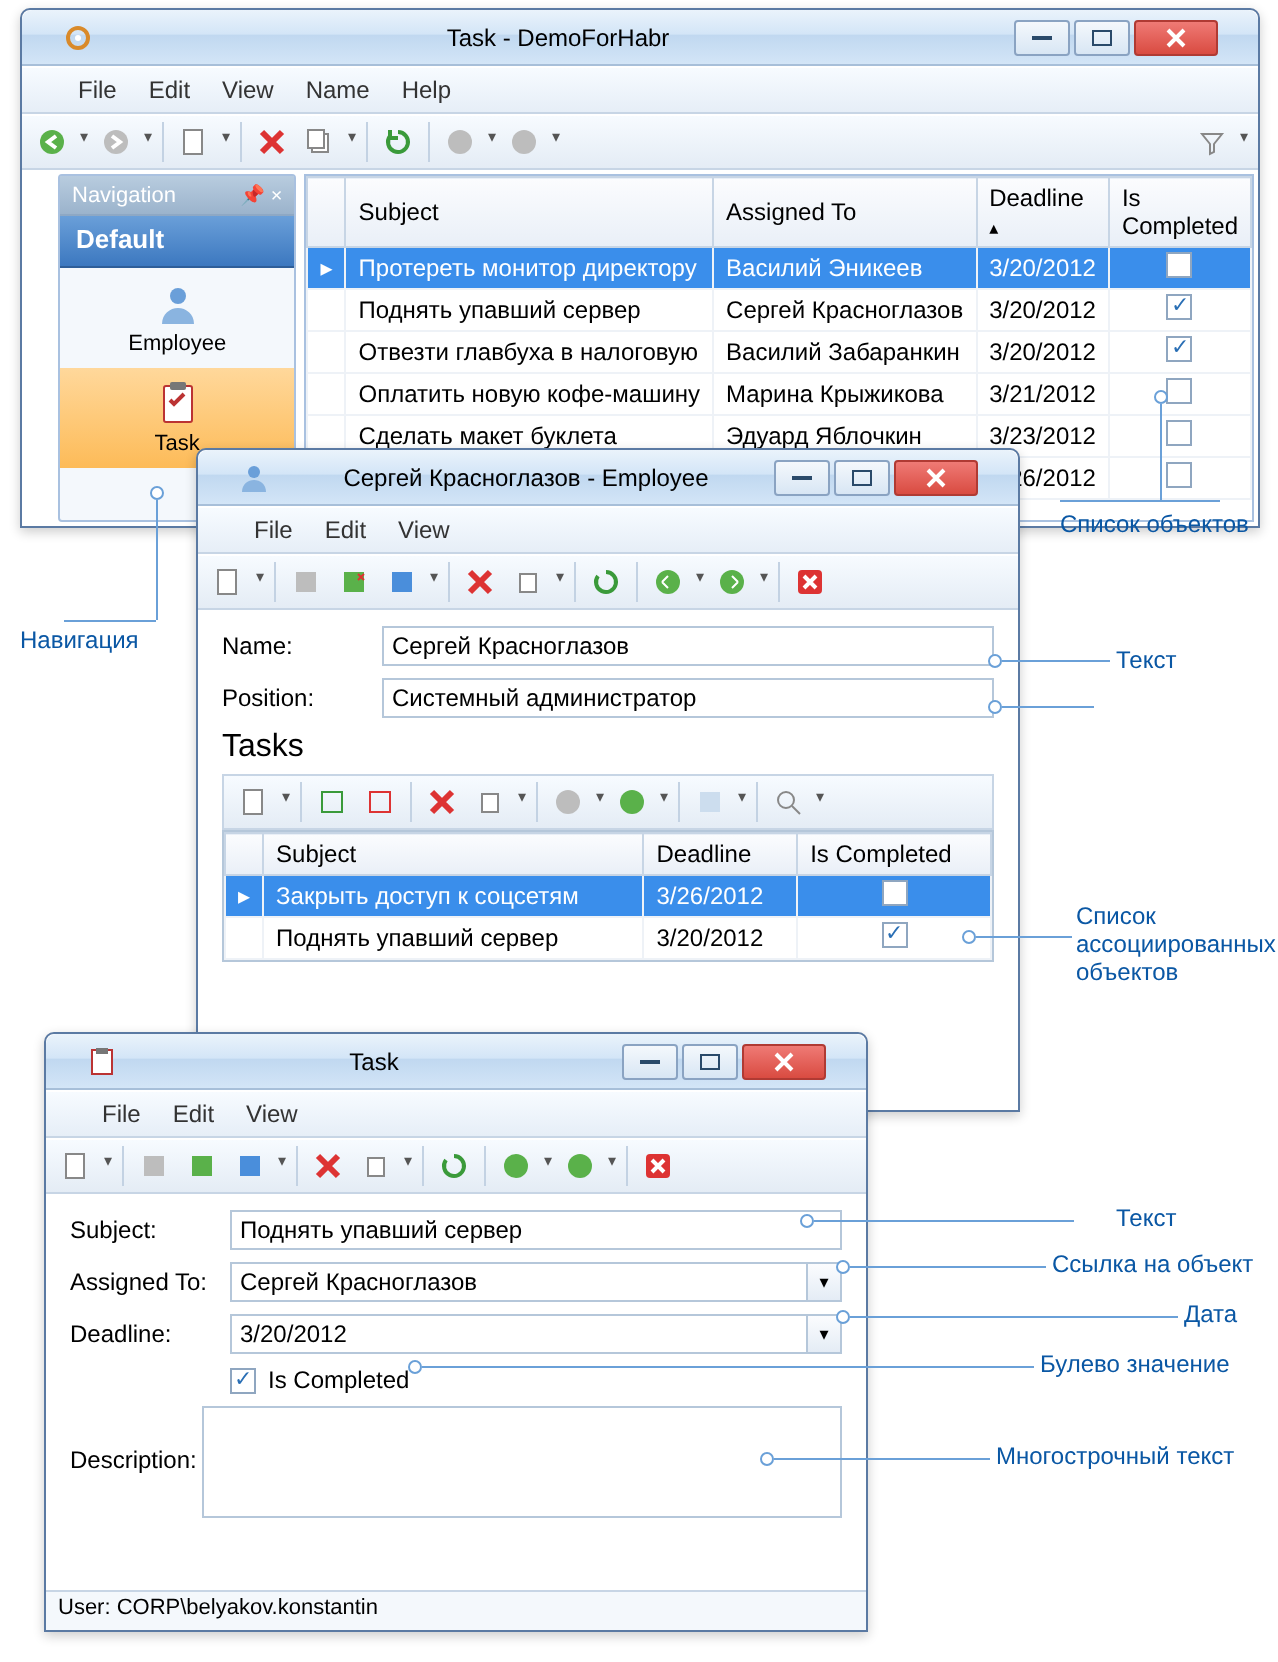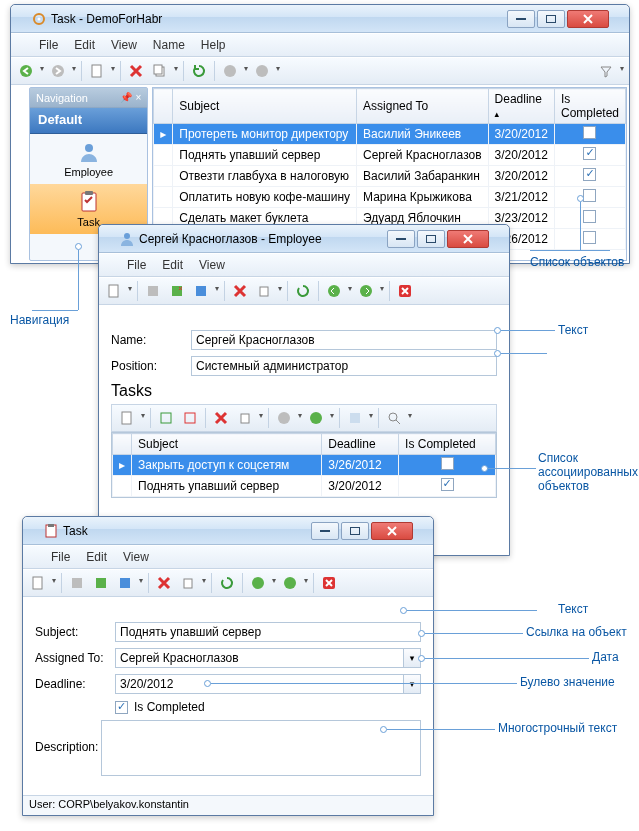--- a/index.html
+++ b/index.html
@@ -6,21 +6,21 @@
 body { background: #fff; width: 639px; height: 831px; position: relative; overflow: hidden; }
 
 .window {
   position: absolute; background: #fff;
   border: 1px solid #5b7aa3; border-radius: 5px 5px 0 0;
   box-shadow: 0 2px 6px rgba(0,0,0,.2);
 }
 .titlebar {
   height: 28px; display: flex; align-items: center; padding: 0 20px;
   background: linear-gradient(#eaf3fb,#d3e5f7 45%,#c0d8f0 46%,#d3e5f7);
-  border-radius: 5px 5px 0 0; border-bottom: 1px solid #a7bfd9;
+  border-radius: 5px 5px 0 0; border-bottom: 1px solid #a7bfd9; text-align: center;
 }
 .titlebar .tb-icon { width: 16px; height: 16px; margin-right: 4px; }
 .titlebar .tb-title { font-size: 12px; color: #000; flex: 1; }
 .winbtns { display: flex; gap: 2px; }
 .winbtn {
   width: 28px; height: 18px; border: 1px solid #8aa3c2;
   border-radius: 2px; display: flex; align-items: center; justify-content: center;
   background: linear-gradient(#f4f8fc,#d8e6f4); font-size: 10px; cursor: pointer;
 }
 .winbtn.close { background: linear-gradient(#ef7a75,#d94b41); border-color:#b03a33; color:#fff; width:42px; }
@@ -81,21 +81,21 @@
 .grid td { border: 1px solid #eef2f7; padding: 2px 6px; white-space: nowrap; }
 .grid tr.sel td { background: #3a8eeb; color: #fff; }
 .rowptr { width: 14px; text-align: center; color: #333; }
 .chk { display: inline-block; width: 13px; height: 13px; border: 1px solid #8fa6c0; background: #fff; position: relative; }
 .chk.checked::after { content:"✓"; position:absolute; top:-2px; left:1px; font-size:11px; color:#2a6fb5; }
 
 
 #win-emp { left: 98px; top: 224px; width: 412px; height: 332px; }
 #win-task { left: 22px; top: 516px; width: 412px; height: 300px; }
 
-.form { padding: 25px 12px; font-size: 12px; }
+.form { padding: 8px 12px; font-size: 12px; }
 .frow { display: flex; align-items: center; margin-bottom: 6px; }
 .frow label { width: 80px; font-size: 12px; }
 .frow .inp { flex: 1; border: 1px solid #b5c7da; height: 20px; padding: 2px 4px; font-size: 12px; background: #fff; }
 .frow .combo { flex: 1; display: flex; }
 .frow .combo .inp { border-right: none; }
 .combo .cb-btn { width: 18px; height: 20px; border: 1px solid #b5c7da; background: linear-gradient(#fbfcfe,#e4ecf5); display:flex; align-items:center; justify-content:center; font-size:9px; cursor:pointer; }
 
 .subhead { font-size: 16px; margin: 6px 0 4px 0; }
 .subgrid { border: 1px solid #b5c7da; }
 .subgrid table { width: 100%; border-collapse: collapse; font-size: 12px; }

